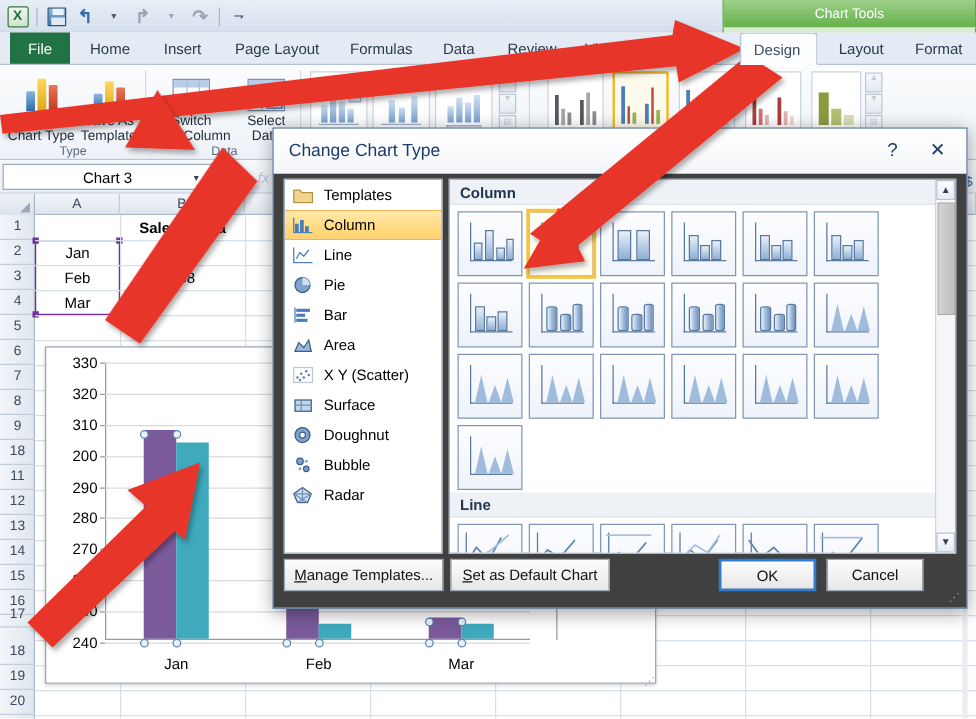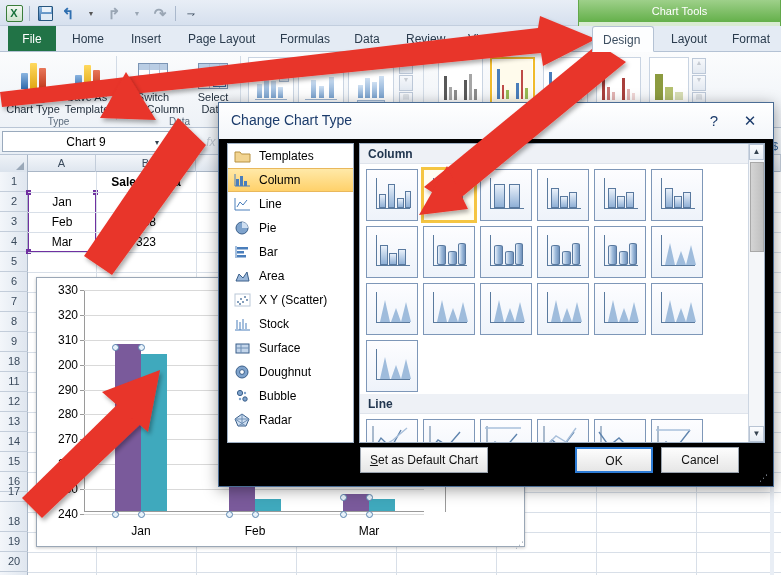--- a/index.html
+++ b/index.html
@@ -134,21 +134,21 @@
   .chartgrip:after { content:"⋰"; font-size:9px; color:#98a4b2; }
 
   
   #dialog { position:absolute; left:218px; top:102px; width:556px; height:385px;
             background:#f0f0f0; border:1px solid #4a6c94; box-shadow:0 3px 14px rgba(0,0,0,.38); }
   #dlgtitle { position:absolute; left:0; top:0; right:0; height:36px;
               background:linear-gradient(#ffffff,#f3f6fa); }
   #dlgtitle .t { position:absolute; left:12px; top:9px; font-size:14px; color:#1b3b6b; }
   .dlgbtn { position:absolute; top:6px; width:26px; height:24px; text-align:center; line-height:24px;
             font-size:15px; color:#1b3b6b; }
-  #dlgbody { position:absolute; left:0; top:36px; right:0; bottom:0; background:#000000; }
+  #dlgbody { position:absolute; left:0; top:36px; right:0; bottom:0; background:#404040; }
 
   #typelist { position:absolute; left:8px; top:4px; width:127px; height:300px;
               background:#fff; border:1px solid #9fb0c4; overflow:hidden; }
   .tli { position:relative; height:24px; display:flex; align-items:center; padding-left:6px; gap:8px; font-size:12px; }
   .tli.sel { background:linear-gradient(#ffe9a8,#ffd16a); border-top:1px solid #e9b85c; border-bottom:1px solid #e9b85c; }
   .tico { width:17px; height:15px; flex:0 0 17px; position:relative; }
 
   #gallery { position:absolute; left:140px; top:4px; right:8px; height:300px;
              background:#fff; border:1px solid #9fb0c4; overflow:hidden; }
   .sec { position:relative; }
@@ -383,21 +383,21 @@
           <i style="height:8px;background:#d8deb4"></i>
       </div>
     </div>
     <div class="galscroll" style="left:262px;top:6px;height:16px">▲</div>
     <div class="galscroll" style="left:262px;top:23px;height:16px">▼</div>
     <div class="galscroll" style="left:262px;top:40px;height:16px">▤</div>
   </div>
 </div>
 
 <div id="fbar">
-  <div id="namebox">Chart 9</div>
+  <div id="namebox">Chart 3</div>
   <div id="namecaret">▾</div>
   <div id="fxbtns">
     <span style="opacity:.45">✕</span>
     <span style="opacity:.45">✓</span>
     <span style="opacity:.45;font-style:italic">fx</span>
   </div>
 </div>
 
 <div id="grid">
   <div id="colhdr">
@@ -435,21 +435,20 @@
       <div class="rh" style="top: 380px;">20</div>
     </div>
   <div id="cells">
     <div class="cell hdr" style="left:68px;top:0;width:100px;text-align:center">Sales Quota</div>
     <div class="cell hdr" style="left:168px;top:0;width:100px;text-align:center">Fill</div>
     <div class="cell lbl" style="left:0;top:20px;width:68px">Jan</div>
     <div class="cell num" style="left:68px;top:20px;width:100px">270</div>
     <div class="cell lbl" style="left:0;top:40px;width:68px">Feb</div>
     <div class="cell num" style="left:68px;top:40px;width:100px">288</div>
     <div class="cell lbl" style="left:0;top:60px;width:68px">Mar</div>
-    <div class="cell num" style="left:68px;top:60px;width:100px">323</div>
 
     <div class="selrect" style="left:0;top:20px;width:68px;height:60px"></div>
     <div class="handle" style="left:-2px;top:18px"></div>
     <div class="handle" style="left:65px;top:18px"></div>
     <div class="handle" style="left:-2px;top:77px"></div>
     <div class="handle" style="left:65px;top:77px"></div>
   <div class="vline" style="left: 68px;"></div>
       <div class="vline" style="left: 168px;"></div>
       <div class="vline" style="left: 268px;"></div>
       <div class="vline" style="left: 368px;"></div>
@@ -609,29 +608,20 @@
                 <circle cx="11" cy="4" r="1"></circle>
                 <circle cx="13" cy="7" r="1"></circle>
                 <circle cx="6" cy="11" r="1"></circle>
               </g>
               <rect x="1" y="1" width="15" height="12" fill="none" stroke="#b9c7d8"></rect>
             </svg></span>
           <span>X Y (Scatter)</span>
         </div>
         <div class="tli">
           <span class="tico"><svg width="17" height="14">
-              <g stroke="#4a7ebb">
-                <path d="M3 3v9M6 5v8M9 2v10M12 6v6"></path>
-              </g>
-              <path d="M1 13h15" stroke="#4a7ebb"></path>
-            </svg></span>
-          <span>Stock</span>
-        </div>
-        <div class="tli">
-          <span class="tico"><svg width="17" height="14">
               <rect x="2" y="3" width="13" height="9" fill="#c3d5ea" stroke="#3a5f8a"></rect>
               <path d="M2 7h13M7 3v9" stroke="#6e8fb5"></path>
             </svg></span>
           <span>Surface</span>
         </div>
         <div class="tli">
           <span class="tico"><svg width="17" height="14">
               <circle cx="8" cy="7" r="6" fill="#7fa3cc" stroke="#3a5f8a"></circle>
               <circle cx="8" cy="7" r="2.4" fill="#fff" stroke="#3a5f8a"></circle>
             </svg></span>
@@ -844,20 +834,23 @@
             </div>
           </div>
         </div>
       <div id="galscrollbar">
         <div class="sbbtn" style="top:0">▲</div>
         <div id="sbthumb"></div>
         <div class="sbbtn" style="bottom:0">▼</div>
       </div>
     </div>
 
+    <div class="fbtn" style="left:8px;bottom:13px;width:128px">
+      <span class="ul">M</span><span>anage Templates...</span>
+    </div>
     <div class="fbtn" style="left:141px;bottom:13px;width:128px">
       <span class="ul">S</span><span>et as Default Chart</span>
     </div>
     <div class="fbtn def" style="right:120px;bottom:13px;width:78px">OK</div>
     <div class="fbtn" style="right:34px;bottom:13px;width:78px">Cancel</div>
     <div id="dlggrip">⋰</div>
   </div>
 </div>
 
 <svg class="arrow" style="left:0;top:0" width="781" height="575" viewBox="0 0 781 575">

